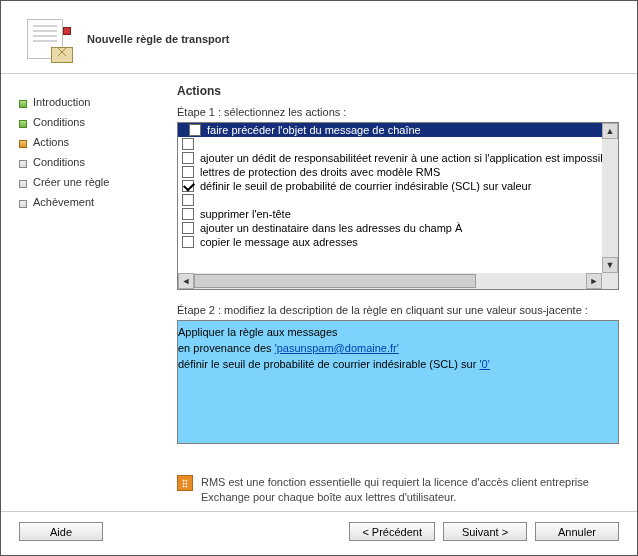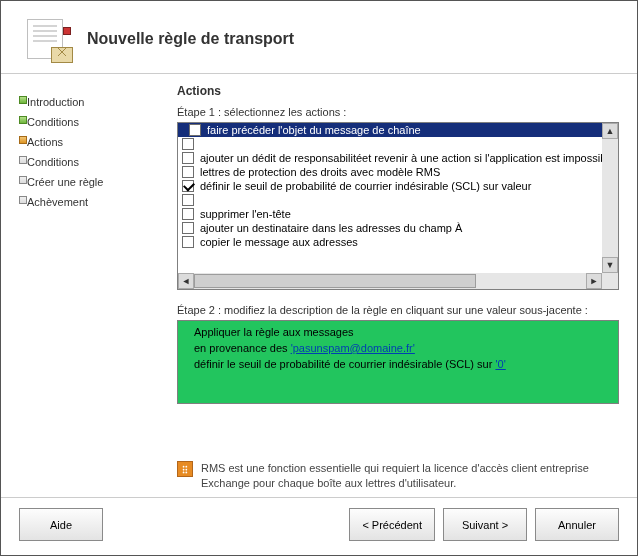--- a/index.html
+++ b/index.html
@@ -37,34 +37,34 @@
   }
   .header-icon .envelope::before {
     content:""; position:absolute; left:0; top:0; right:0; height:8px;
     background: linear-gradient(135deg, transparent 47%, #a28945 48%, #a28945 52%, transparent 53%),
                 linear-gradient(225deg, transparent 47%, #a28945 48%, #a28945 52%, transparent 53%);
   }
   .header-icon .stamp {
     position:absolute; right:-2px; top:10px; width:8px; height:8px;
     background:#c33; border:1px solid #7a1f1f;
   }
-  .title { font-size: 16px; font-weight: bold; color: #333; }
+  .title { font-size: 11px; font-weight: bold; color: #333; }
 
   .body {
     flex: 1; display: flex; overflow: hidden;
     padding: 10px 18px 6px 18px;
     gap: 18px;
   }
 
   .sidebar {
     width: 140px; flex: 0 0 140px;
     padding-top: 8px;
   }
   .side-item {
-    display: flex; align-items: flex-start; 
+    display: flex; align-items: flex-end; gap: 6px;
     padding: 4px 0;
     cursor: default;
   }
   .side-bullet {
     width: 8px; height: 8px;
     border: 1px solid #888;
     background: linear-gradient(#f0f0f0,#dcdcdc);
   }
   .side-bullet.green { background: linear-gradient(#b5e08a,#6eb53b); border-color:#4e8a24; }
   .side-bullet.orange { background: linear-gradient(#f3c674,#dc9424); border-color:#a56a18; }
@@ -136,23 +136,23 @@
   .scrollbar.h .thumb {
     position:absolute; left:0; top:1px; bottom:1px; width:72%;
     background:#cfcfcf; border:1px solid #9c9c9c;
   }
   .corner {
     position:absolute; right:0; bottom:0; width:16px; height:16px; background:#e6e6e6;
   }
 
   .desc-box {
     border: 1px solid #7f7f7f;
-    background: #22c55e;
-    height: 84px;
-    padding: 4px 16px;
+    background: #7dd3fc;
+    height: 124px;
+    padding: 4px 0;
     line-height: 1.45;
   }
   .desc-line { white-space: normal; }
   .link { color: #003fb1; text-decoration: underline; cursor: pointer; }
 
   .rms-row {
     display:flex; align-items:flex-start; gap:8px;
     margin-top: auto;
     padding: 6px 0 0 0;
     color:#444;
@@ -164,21 +164,21 @@
     flex:0 0 16px;
   }
 
   .footer {
     border-top: 1px solid #ccc;
     padding: 10px 18px 14px 18px;
     display: flex; align-items: center;
     gap: 8px;
   }
   button.win {
-    min-width: 84px; height: 33px;
+    min-width: 84px; height: 19px;
     background: linear-gradient(#fdfdfd,#e3e3e3);
     border: 1px solid #8a8a8a;
     font-family: inherit; font-size: 11px; color:#000;
     padding: 0 12px;
     cursor: pointer;
   }
   .spacer { flex:1; }
 </style>
 </head>
 <body>

